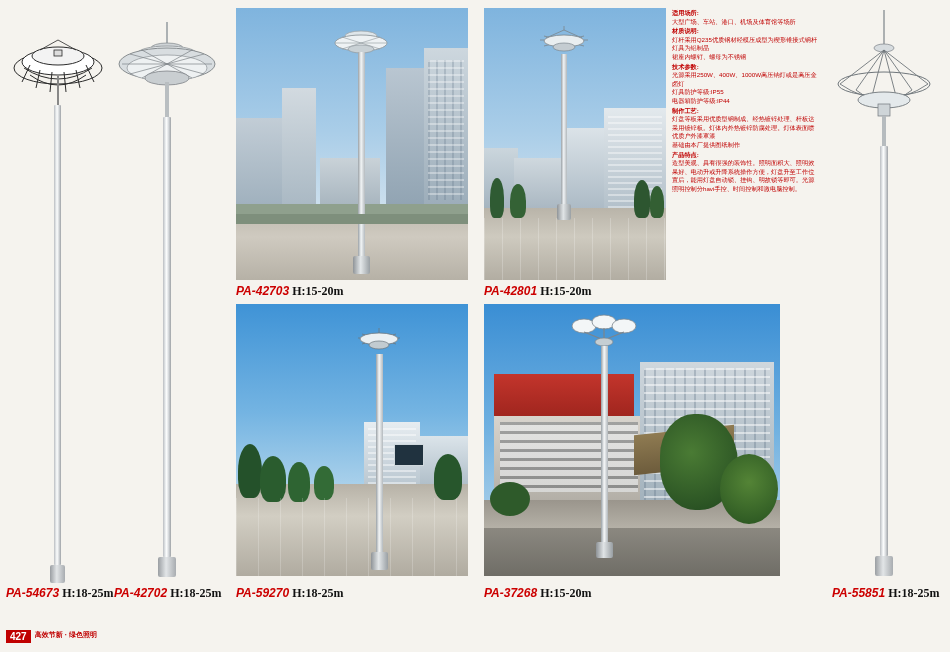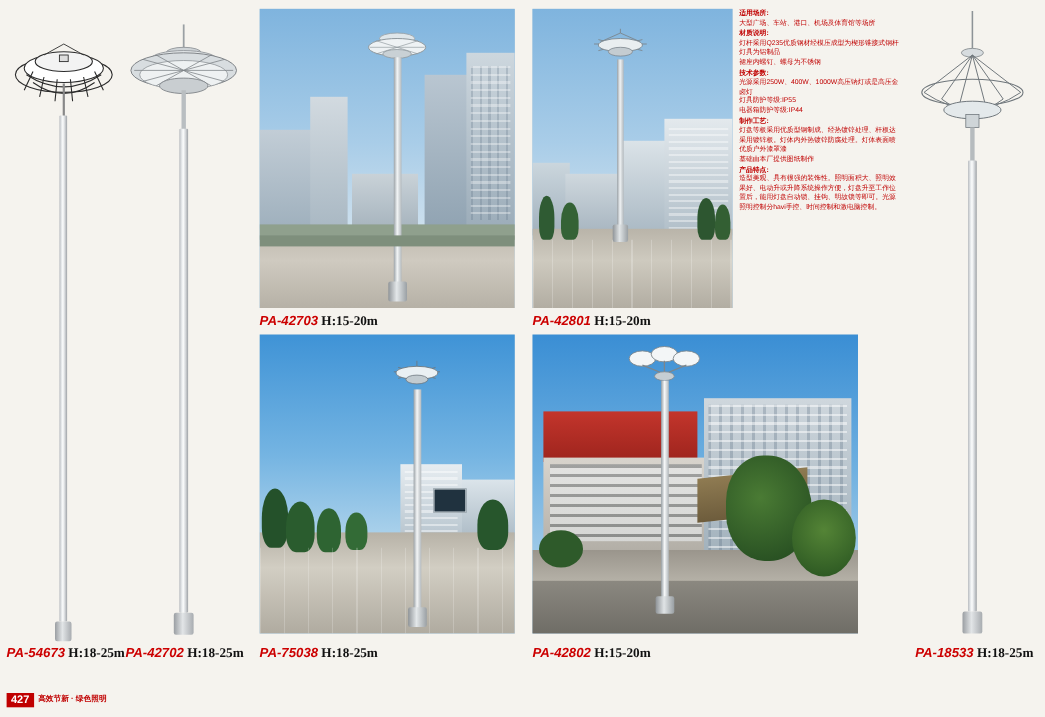--- a/index.html
+++ b/index.html
@@ -275,21 +275,21 @@
       </svg>
     </div>
     <div style="position:absolute; left:140px; top:50px; width:7px; height:204px;
          background:linear-gradient(to right,#9aa1a6,#f4f6f7 45%,#b3b9bd);"></div>
     <div style="position:absolute; left:135px; top:248px; width:17px; height:18px;
          background:linear-gradient(to right,#8f9498,#e3e7e9 45%,#9aa0a4); border-radius:2px;"></div>
     <div style="position:absolute; left:0; right:0; bottom:0; height:78px;
          background:repeating-linear-gradient(to right, rgba(255,255,255,.2) 0 1px, transparent 1px 22px);"></div>
   </div>
   <div class="caption" style="left:236px; top:586px;">
-    <span class="code">PA-75038</span>
+    <span class="code">PA-59270</span>
     <span class="h">H:18-25m</span>
   </div>
 
   <div class="photo" style="left:484px; top:304px; width:296px; height:272px;">
     <div class="sky" style="background:linear-gradient(#3a8ed4 0%, #6fb0e0 45%, #a9cfe9 80%, #c7ddec 100%);"></div>
 
     <div class="bldg" style="left:10px; top:70px; width:140px; height:46px; background:linear-gradient(#c3352c,#9d241d);"></div>
     <div class="bldg" style="left:10px; top:112px; width:150px; height:86px; background:linear-gradient(#d8d4cd,#b2aea6);"></div>
     <div class="bldg" style="left:16px; top:118px; width:138px; height:70px;
         background:repeating-linear-gradient(to bottom, rgba(60,70,80,.35) 0 3px, rgba(235,238,240,.6) 3px 9px);"></div>
@@ -317,21 +317,21 @@
         <path d="M14 18 L34 26 M54 18 L34 26 M34 14 L34 26" stroke="#7c858b" stroke-width="1.2" fill="none"></path>
         <ellipse cx="34" cy="28" rx="9" ry="4" fill="#c5ced3" stroke="#7c858b" stroke-width="0.7"></ellipse>
       </svg>
     </div>
     <div style="position:absolute; left:117px; top:42px; width:7px; height:200px;
          background:linear-gradient(to right,#98a0a5,#f6f8f9 45%,#b0b6ba);"></div>
     <div style="position:absolute; left:112px; top:238px; width:17px; height:16px;
          background:linear-gradient(to right,#8d9296,#e0e4e6 45%,#989ea2); border-radius:2px;"></div>
   </div>
   <div class="caption" style="left:484px; top:586px;">
-    <span class="code">PA-42802</span>
+    <span class="code">PA-37268</span>
     <span class="h">H:15-20m</span>
   </div>
 
   <div class="pole-col" style="left:826px; top:10px; width:116px; height:572px;">
     <div class="crown" style="left:0; top:0; width:116px; height:140px;">
       <svg width="116" height="140" viewBox="0 0 116 140">
         <line x1="58" y1="0" x2="58" y2="34" stroke="#8d9397" stroke-width="1.4"></line>
         <ellipse cx="58" cy="38" rx="10" ry="4" fill="#d7dcdf" stroke="#868c90" stroke-width="0.8"></ellipse>
         <g stroke="#6f767b" stroke-width="0.9" fill="none">
           <path d="M58 40 L14 74 M58 40 L30 80 M58 40 L46 86 M58 40 L70 86 M58 40 L86 80 M58 40 L102 74"></path>
@@ -351,21 +351,21 @@
 
   <div class="caption" style="left:6px; top:586px;">
     <span class="code">PA-54673</span>
     <span class="h">H:18-25m</span>
   </div>
   <div class="caption" style="left:114px; top:586px;">
     <span class="code">PA-42702</span>
     <span class="h">H:18-25m</span>
   </div>
   <div class="caption" style="left:832px; top:586px;">
-    <span class="code">PA-18533</span>
+    <span class="code">PA-55851</span>
     <span class="h">H:18-25m</span>
   </div>
 
   <div class="footbar" style="left:6px; width:180px;">
     <span class="pagenum">427</span>
     <span class="foottext">高效节新 · 绿色照明</span>
   </div>
 
 </div>
 

